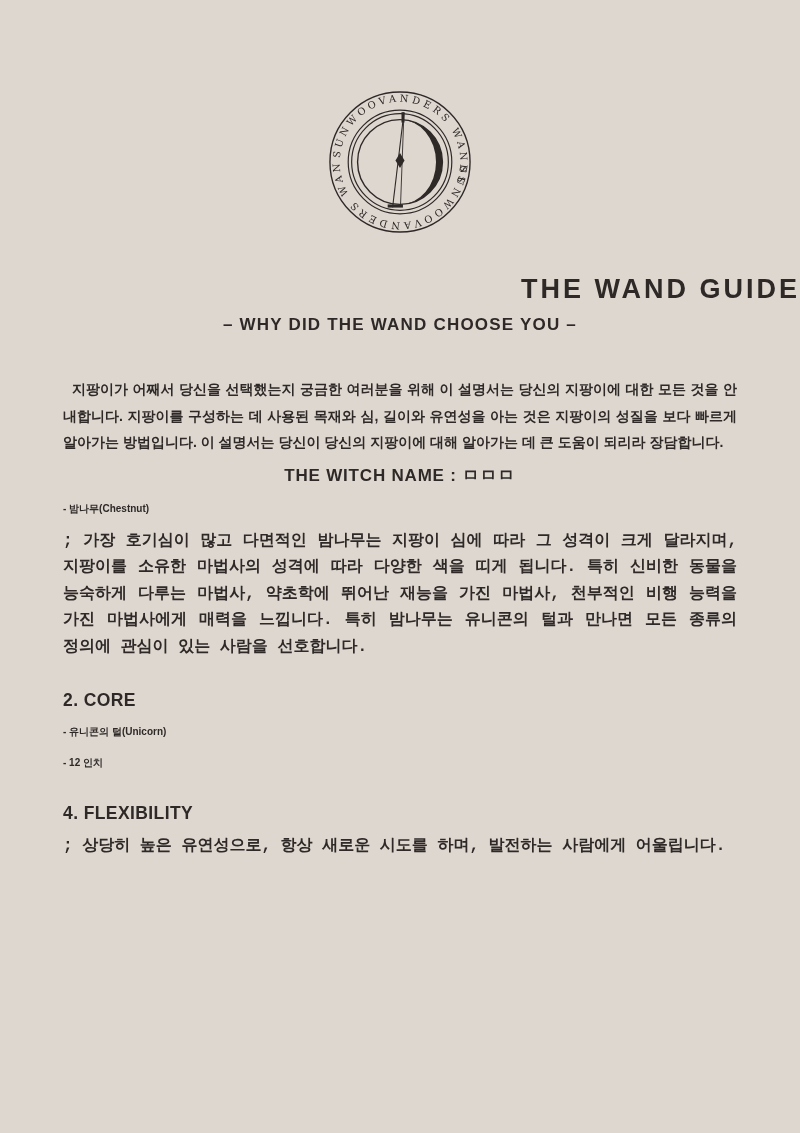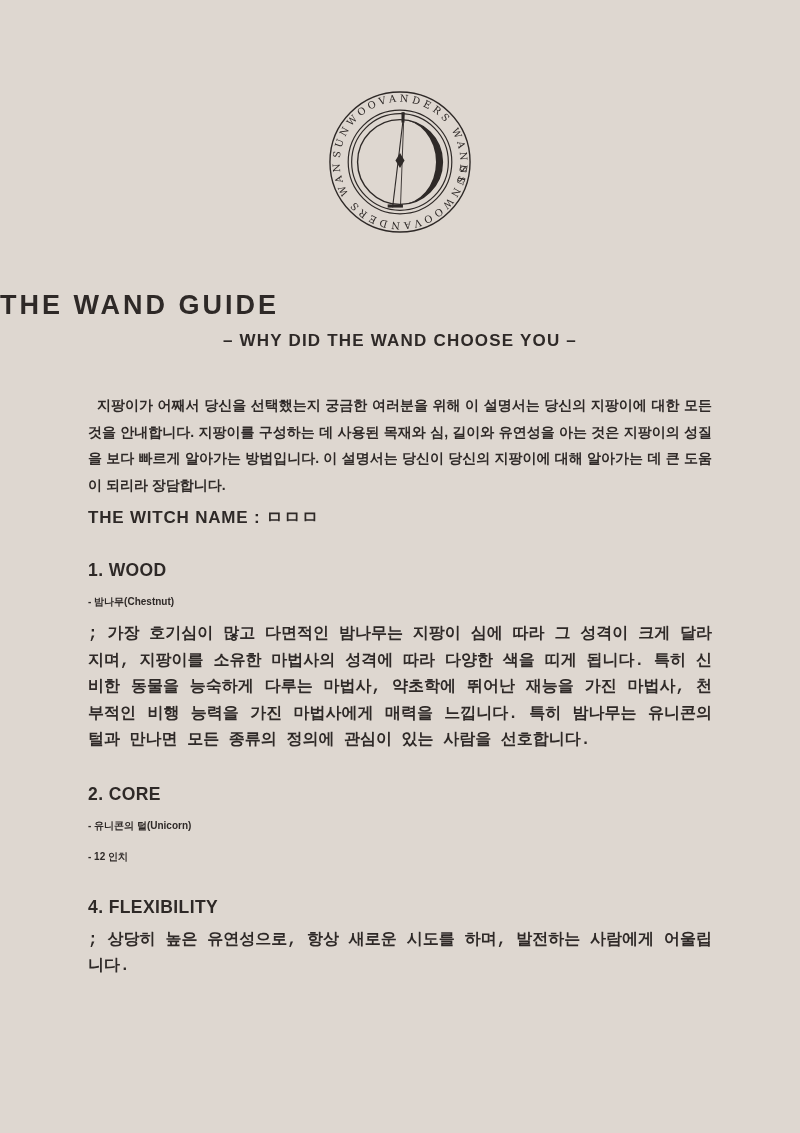--- a/index.html
+++ b/index.html
@@ -5,32 +5,32 @@
   html,body{margin:0;padding:0;}
   .page{
     position:relative;
     width:800px;height:1133px;
     background:#ded7d0;
     color:#2e2927;
     font-family:"Liberation Sans","DejaVu Sans",sans-serif;
     overflow:hidden;
     box-sizing:border-box;
   }
-  .content{padding:0 88px;}
+  .content{padding:0 63px;}
   .logo{display:block;margin:88px auto 0;width:148px;height:148px;}
   .logo svg{display:block;width:148px;height:148px;}
   .ring{fill:none;stroke:#2e2927;}
   .ring-text{
     font-family:"DejaVu Serif","Liberation Serif",serif;
     font-size:10px;letter-spacing:3.4px;
     fill:#2e2927;
   }
   .title{
-    margin:54px 0 0;
-    text-align:left;
+    margin:38px 0 0;
+    text-align:right;
     font-size:27px;
     font-weight:600;
     letter-spacing:3px;
     line-height:30px;
   }
   .subtitle{
     margin:10px 0 0;
     text-align:center;
     font-size:17px;
     font-weight:600;
@@ -40,21 +40,21 @@
   .intro{
     margin:40px 0 0;
     font-size:14px;
     font-weight:700;
     line-height:26.5px;
     text-align:justify;
     text-indent:9px;
   }
   .witch{
     margin:8px 0 0;
-    text-align:left;
+    text-align:center;
     font-size:17px;
     font-weight:600;
     letter-spacing:.8px;
     line-height:24px;
   }
   .section-heading{
     margin:30px 0 0;
     font-size:17.5px;
     font-weight:700;
     letter-spacing:.4px;
@@ -106,21 +106,20 @@
 
   <h1 class="title">THE WAND GUIDE</h1>
   <div class="subtitle">– WHY DID THE WAND CHOOSE YOU –</div>
 
   <div class="content">
 
     <p class="intro">지팡이가 어째서 당신을 선택했는지 궁금한 여러분을 위해 이 설명서는 당신의 지팡이에 대한 모든 것을 안내합니다. 지팡이를 구성하는 데 사용된 목재와 심, 길이와 유연성을 아는 것은 지팡이의 성질을 보다 빠르게 알아가는 방법입니다. 이 설명서는 당신이 당신의 지팡이에 대해 알아가는 데 큰 도움이 되리라 장담합니다.</p>
     <div class="witch">THE WITCH NAME : ㅁㅁㅁ</div>
 
     <section>
-      <h2 class="section-heading">1. WOOD</h2>
       <div class="section-sub">- 밤나무(Chestnut)</div>
       <p class="section-body">; 가장 호기심이 많고 다면적인 밤나무는 지팡이 심에 따라 그 성격이 크게 달라지며, 지팡이를 소유한 마법사의 성격에 따라 다양한 색을 띠게 됩니다. 특히 신비한 동물을 능숙하게 다루는 마법사, 약초학에 뛰어난 재능을 가진 마법사, 천부적인 비행 능력을 가진 마법사에게 매력을 느낍니다. 특히 밤나무는 유니콘의 털과 만나면 모든 종류의 정의에 관심이 있는 사람을 선호합니다.</p>
     </section>
 
     <section>
       <h2 class="section-heading">2. CORE</h2>
       <div class="section-sub">- 유니콘의 털(Unicorn)</div>
     </section>
 
     <section>

